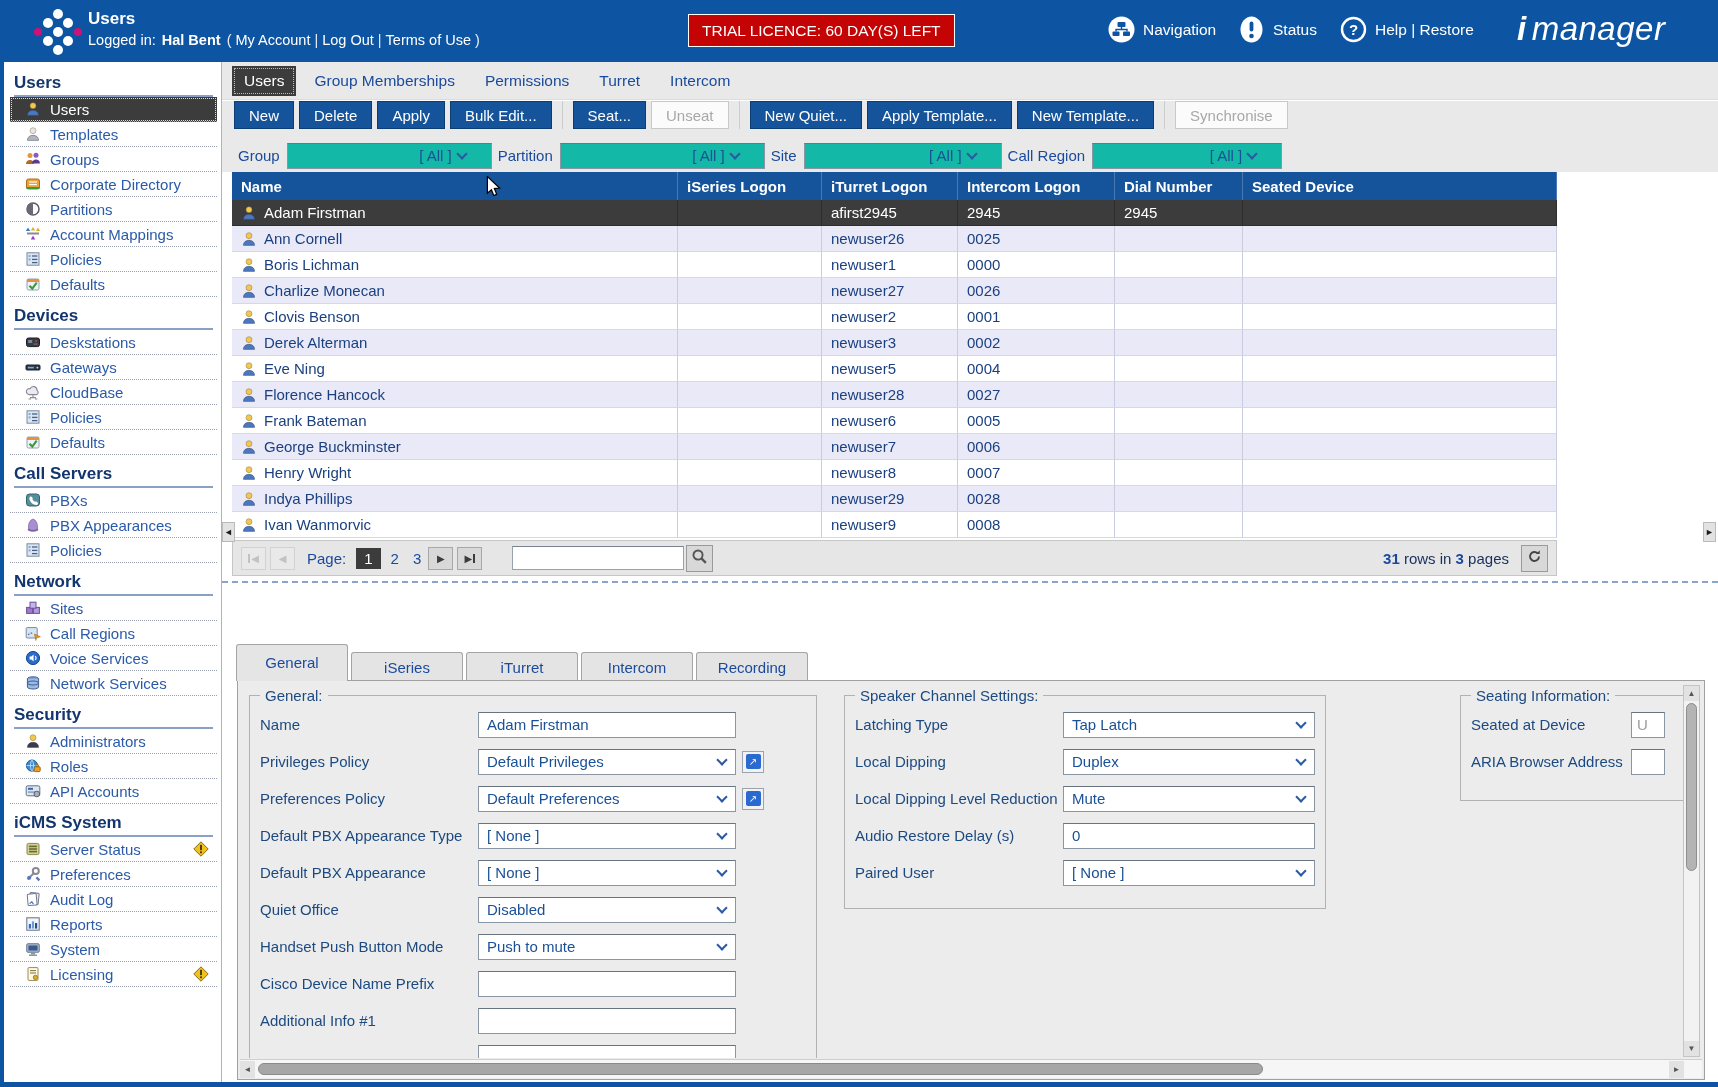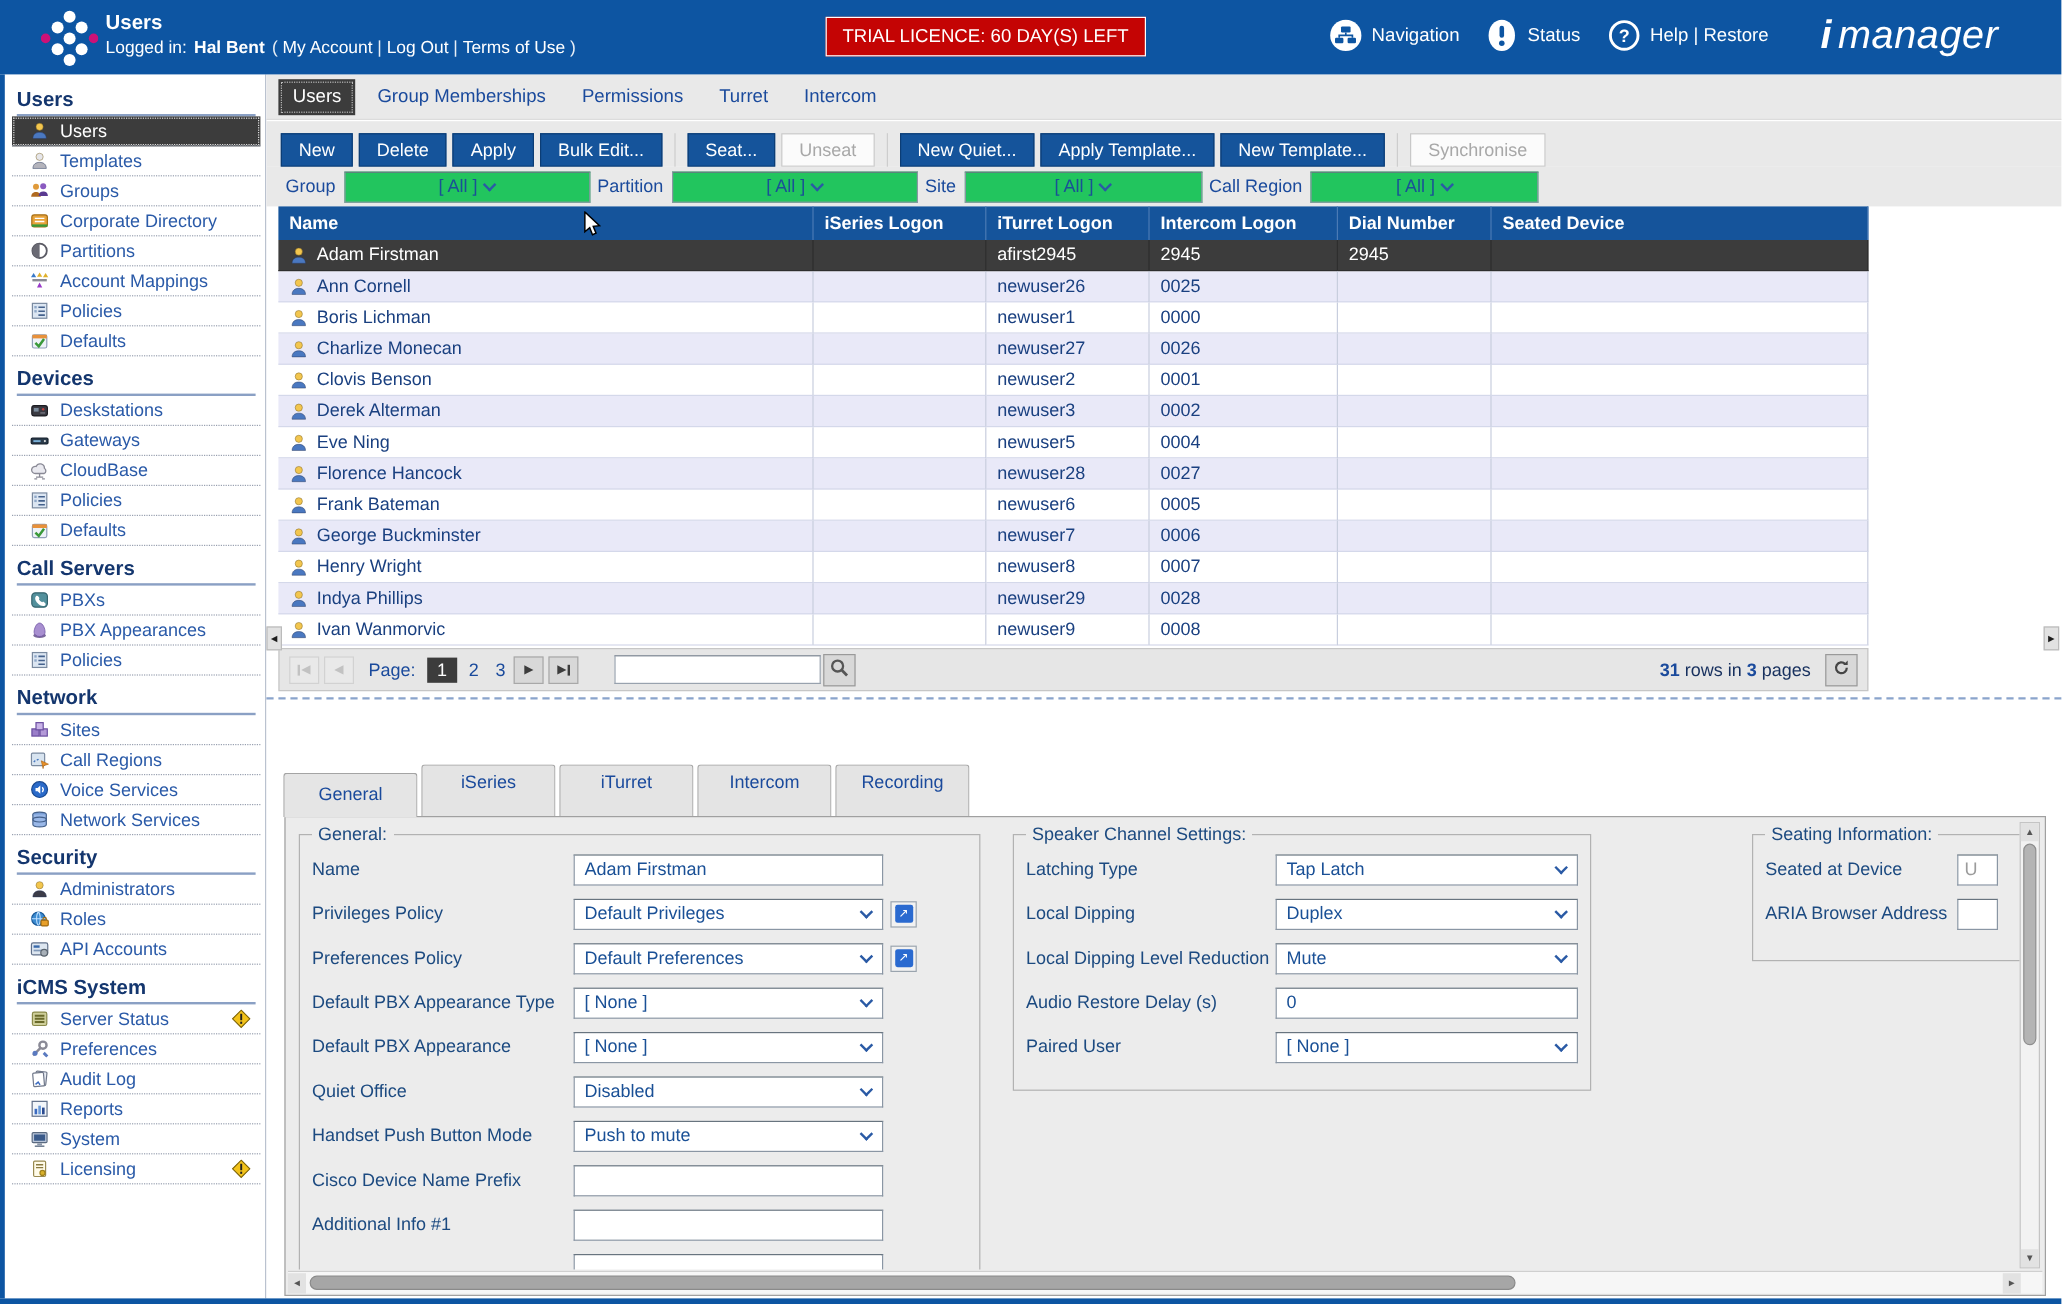--- a/index.html
+++ b/index.html
@@ -35,31 +35,31 @@
   .warn-badge{margin-left:auto;margin-right:8px;width:16px;height:16px;display:inline-flex}
 
   
   #main{position:absolute;left:222px;top:62px;width:1496px;height:1020px;background:#fff}
   #maintabs{position:absolute;left:0;top:0;width:100%;height:38px;background:#e9e9e9;
             display:flex;align-items:center;padding-left:10px;gap:6px;border-bottom:1px solid #dcdcdc}
   .mtab{font-size:15.5px;color:#1a4a9c;padding:6px 12px;cursor:pointer}
   .mtab.active{background:#3c3c3c;color:#fff;outline:1px dotted #bbb;outline-offset:-3px}
 
   #toolbar{position:absolute;left:0;top:39px;width:100%;height:38px;background:#e9e9e9;
-           display:flex;align-items:flex-end;padding-left:12px}
+           display:flex;align-items:flex-start;padding-left:12px}
   .tbtn{height:28px;background:#15549b;color:#fff;border:1px solid #0c3d75;font-size:15px;
         padding:0 14px;margin-right:5px;display:flex;align-items:center;cursor:pointer;white-space:nowrap}
   .tbtn.disabled{background:#fbfbfb;color:#a8a8a8;border:1px solid #c8c8c8;cursor:default}
   .vsep{width:1px;height:28px;background:#cdcdcd;margin:0 10px 0 5px;flex:none}
 
   #filterbar{position:absolute;left:0;top:77px;width:100%;height:33px;background:#e9e9e9;
              display:flex;align-items:center;padding-left:10px;font-size:15px;color:#1a4a9c}
   .flabel-f{margin:0 7px 0 6px;white-space:nowrap}
-  .fsel{height:26px;background:#22c55e;border:1px solid #8a96a4;border-top-color:#6a7684;display:flex;
-        align-items:center;justify-content:center;padding:0 24px;color:#1a5096;cursor:pointer}
+  .fsel{height:26px;background:#14b8a6;border:1px solid #8a96a4;border-top-color:#6a7684;display:flex;
+        align-items:center;justify-content:flex-end;padding:0 24px;color:#1a5096;cursor:pointer}
 
   
   #grid{position:absolute;left:10px;top:110px;width:1325px}
   .ghead,.grow{display:grid;grid-template-columns:446px 144px 136px 157px 128px 314px}
   .ghead{height:28px;background:#15549b;color:#fff;font-weight:bold;font-size:15px}
   .ghead .cell{display:flex;align-items:center;padding-left:9px;border-right:1px solid #4a7ab5}
   .grow{height:26px;font-size:15px;color:#1a4080;background:#fff;cursor:pointer}
   .grow.alt{background:#e9e9f8}
   .grow .cell{display:flex;align-items:center;padding-left:9px;border-right:1px solid #c8cede;
               border-bottom:1px solid #d4d8ea;overflow:hidden;white-space:nowrap}
@@ -88,21 +88,21 @@
 
   #splitter{position:absolute;left:0;top:519px;width:100%;border-top:2px dashed #8aa4cc}
   .ehandle{position:absolute;top:460px;font-size:9px;color:#1c1c1c;cursor:pointer;background:#e2e2e2;
            padding:4px 1px;border:1px solid #bbb}
   #ehandle-left{left:0}
   #ehandle-right{right:2px}
 
   
   #dtabs{position:absolute;left:14px;top:583px;height:36px;display:flex;align-items:flex-end}
   .dtab{min-width:112px;text-align:center;font-size:15px;color:#1a4a9c;background:#e4e4e4;
-        border:1px solid #a4a4a4;border-bottom:none;height:44px;padding-top:6px;margin-right:3px;
+        border:1px solid #a4a4a4;border-bottom:none;height:29px;padding-top:6px;margin-right:3px;
         cursor:pointer;border-radius:3px 3px 0 0}
   .dtab.active{background:#e5e5e5;height:37px;padding-top:9px;position:relative;z-index:3}
 
   #panel{position:absolute;left:15px;top:618px;width:1468px;height:400px;background:#ececec;
          border:1px solid #a0a0a0}
   #panel-body{position:absolute;left:0;top:0;width:1446px;height:377px;overflow:hidden}
   fieldset.fgroup{position:absolute;border:1px solid #b2b2b2;margin:0;padding:2px 10px 6px}
   fieldset.fgroup legend{font-size:15px;color:#1c4a80;padding:0 5px}
   .fg-general{left:11px;top:6px;width:568px;height:430px}
   .fg-speaker{left:606px;top:6px;width:482px;height:222px}

